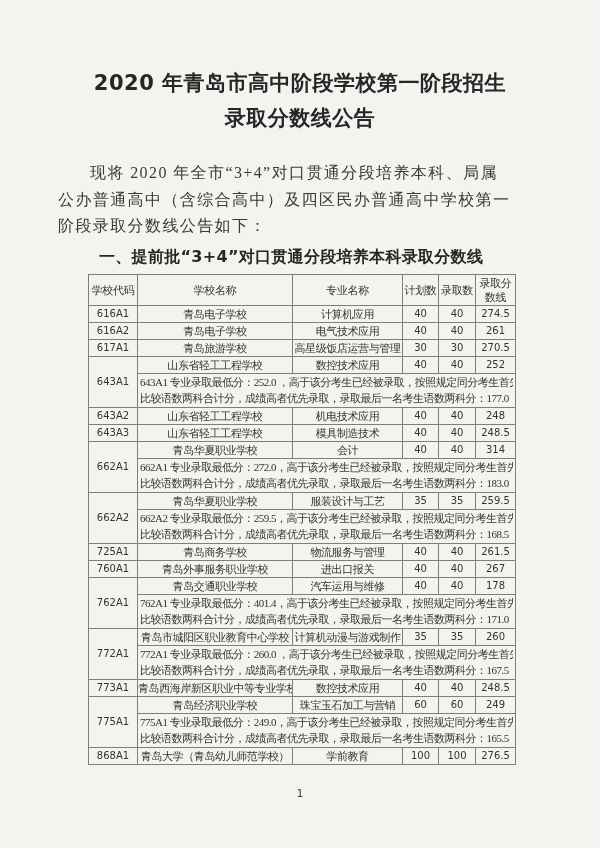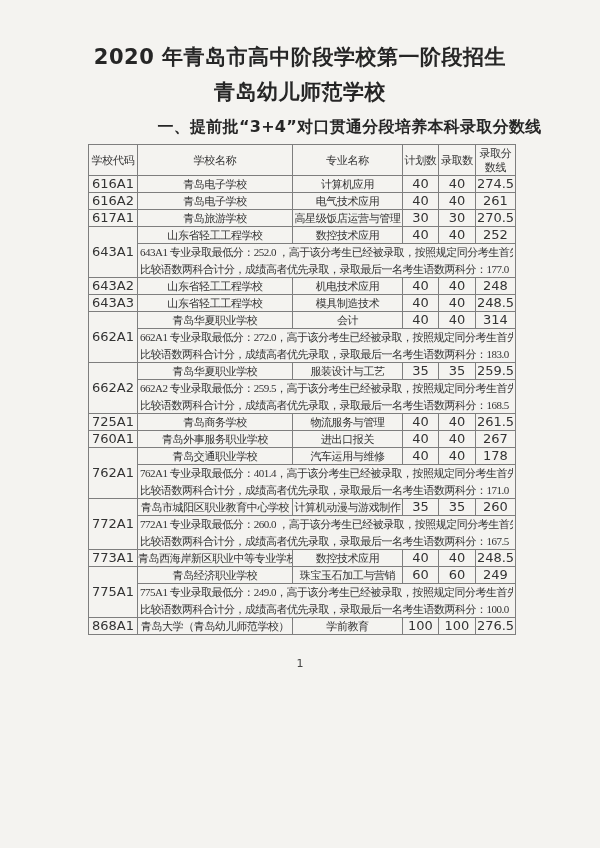--- a/index.html
+++ b/index.html
@@ -2,68 +2,73 @@
 <html><head>
 <meta charset="utf-8">
 <style>
   html,body{margin:0;padding:0;background:#e8e7e4;}
   .page{
     width:600px;height:848px;margin:0 auto;position:relative;overflow:hidden;
     background:#f4f3f0;color:#333;
     font-family:"Liberation Serif",serif;
   }
   .doc-title{
-    padding-top:40px;text-align:center;
+    padding-top:66px;text-align:center;
     font-family:"DejaVu Sans",sans-serif;font-weight:bold;
     font-size:21px;line-height:35px;color:#262626;letter-spacing:0.5px;
   }
   .intro{
     margin:24px 0 0 58px;width:460px;color:#3a3a3a;
     font-size:16px;line-height:26.5px;letter-spacing:1.4px;
   }
   .intro .line{display:block;white-space:nowrap;overflow:hidden;}
   .intro .line.first{text-indent:32px;}
   .section-heading{
     margin:7px 0 0 99px;
     font-family:"DejaVu Sans",sans-serif;font-weight:bold;
-    font-size:16px;color:#262626;letter-spacing:0.3px;white-space:nowrap;text-align:center;
+    font-size:16px;color:#262626;letter-spacing:0.3px;white-space:nowrap;
   }
   table.scores{
     margin:6px 0 16px 88px;width:427px;
     border-collapse:collapse;table-layout:fixed;
     font-size:11px;color:#333;
   }
   table.scores th, table.scores td{
     border:1px solid #7e7e7e;text-align:center;vertical-align:middle;
     padding:0;font-weight:normal;line-height:16px;
     overflow:hidden;
   }
   table.scores thead tr{height:31px;}
   table.scores th{line-height:14px;padding:1px 0;letter-spacing:-0.3px;}
   table.scores td{white-space:nowrap;letter-spacing:-0.4px;height:16px;}
-  table.scores td.num{font-family:"DejaVu Sans",sans-serif;font-size:13px;letter-spacing:0;}
+  table.scores td.num{font-family:"DejaVu Sans",sans-serif;font-size:10px;letter-spacing:0;}
   table.scores td.note-cell{
     text-align:left;padding:0 2px;letter-spacing:-0.5px;line-height:16.5px;
   }
   table.scores td.note-cell .note-line{display:block;white-space:nowrap;overflow:hidden;}
   .page-number{
     margin-top:22px;text-align:center;font-size:11px;color:#444;
     font-family:"DejaVu Sans",sans-serif;
   }
 </style>
 </head>
 <body>
 
 <div class="page">
 
   <div class="doc-title">
     <div>2020 年青岛市高中阶段学校第一阶段招生</div>
-    <div>青岛幼儿师范学校</div>
+    <div>录取分数线公告</div>
   </div>
 
+  <div class="intro">
+    <span class="line first">现将 2020 年全市“3+4”对口贯通分段培养本科、局属</span>
+    <span class="line">公办普通高中（含综合高中）及四区民办普通高中学校第一</span>
+    <span class="line">阶段录取分数线公告如下：</span>
+  </div>
 
   <div class="section-heading">一、提前批“3+4”对口贯通分段培养本科录取分数线</div>
 
   <table class="scores">
     <colgroup>
       <col style="width:49px">
         <col style="width:155px">
         <col style="width:110px">
       <col style="width:36px">
         <col style="width:37px">
@@ -218,21 +223,21 @@
           <td class="num" rowspan="2">775A1</td>
           <td>青岛经济职业学校</td>
           <td>珠宝玉石加工与营销</td>
           <td class="num">60</td>
           <td class="num">60</td>
           <td class="num">249</td>
         </tr>
         <tr>
           <td class="note-cell" colspan="5">
             <span class="note-line">775A1 专业录取最低分：249.0，高于该分考生已经被录取，按照规定同分考生首先</span>
-            <span class="note-line">比较语数两科合计分，成绩高者优先录取，录取最后一名考生语数两科分：100.0</span>
+            <span class="note-line">比较语数两科合计分，成绩高者优先录取，录取最后一名考生语数两科分：165.5</span>
           </td>
         </tr>
         <tr>
           <td class="num">868A1</td>
           <td>青岛大学（青岛幼儿师范学校）</td>
           <td>学前教育</td>
           <td class="num">100</td>
           <td class="num">100</td>
           <td class="num">276.5</td>
         </tr>

